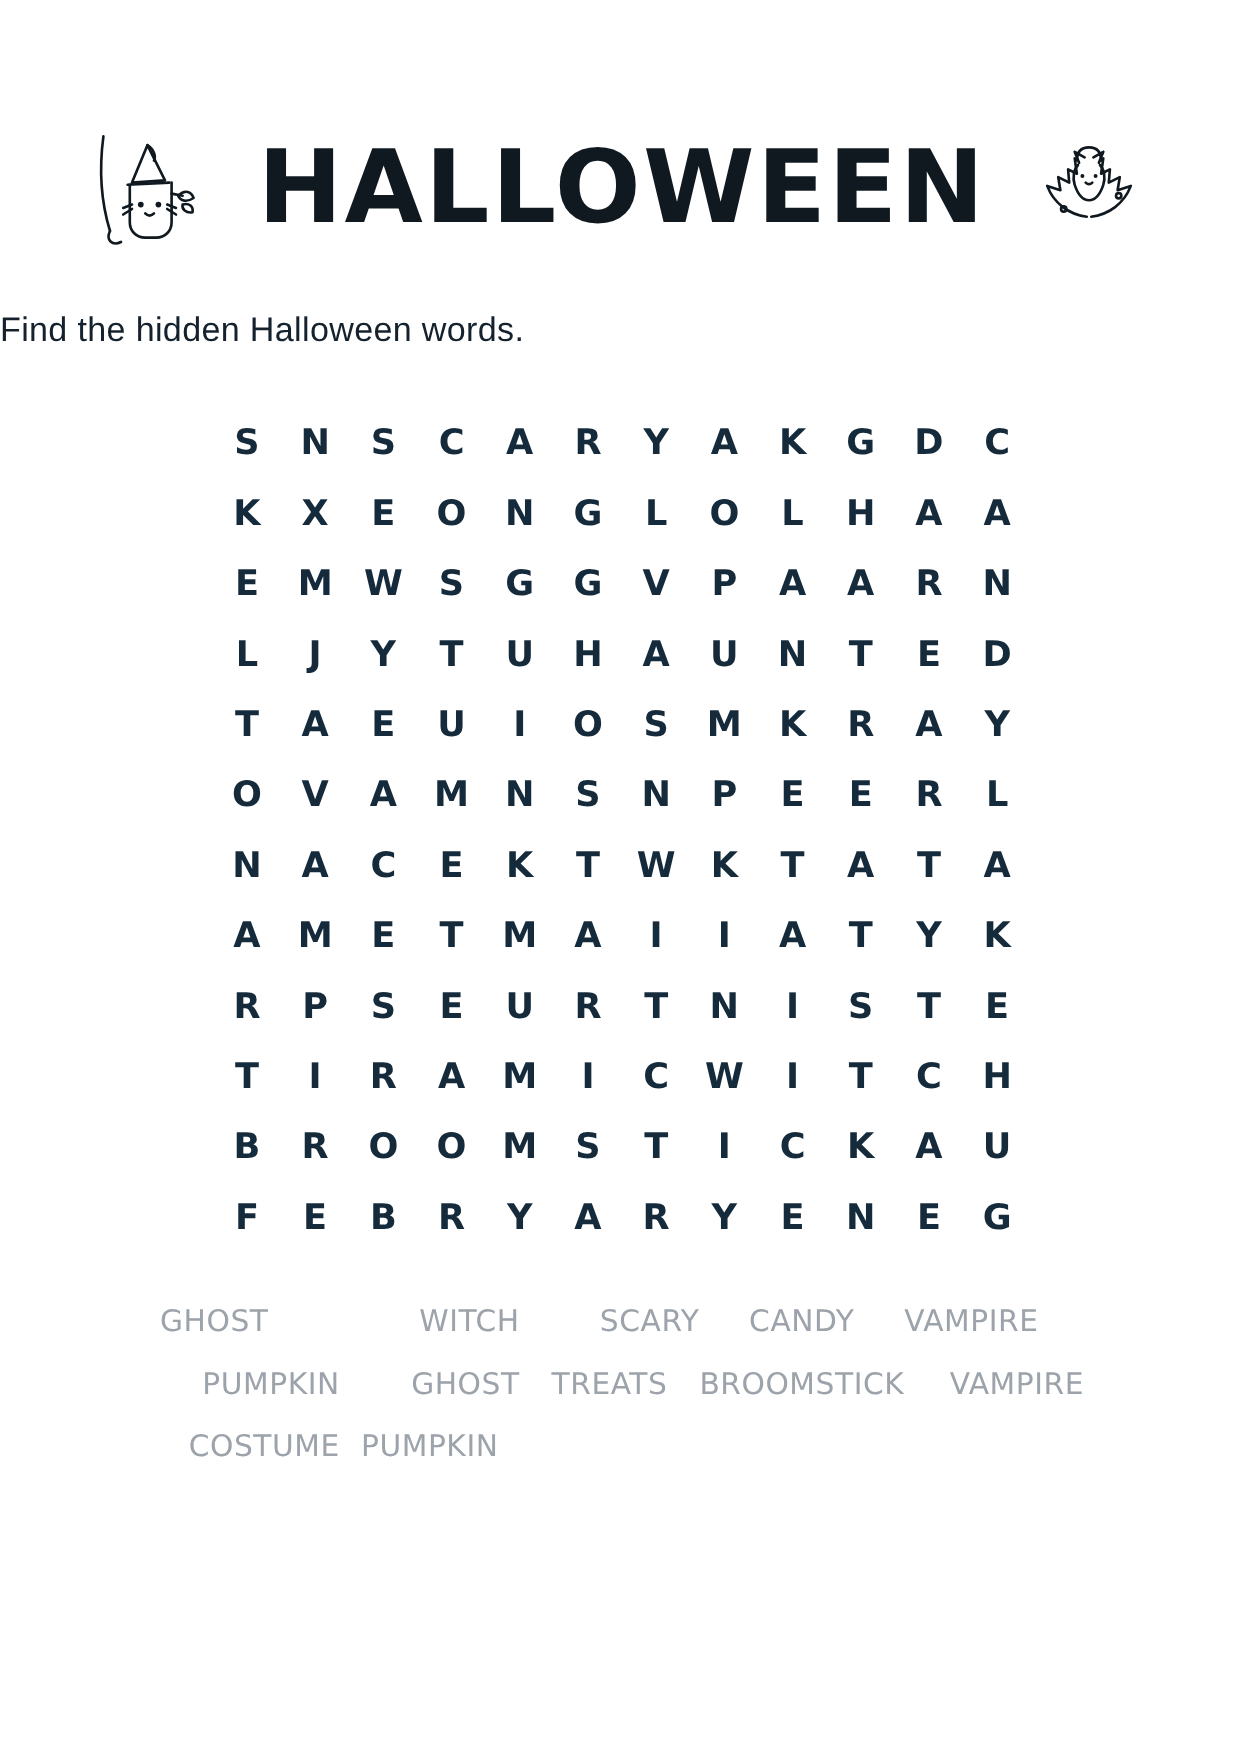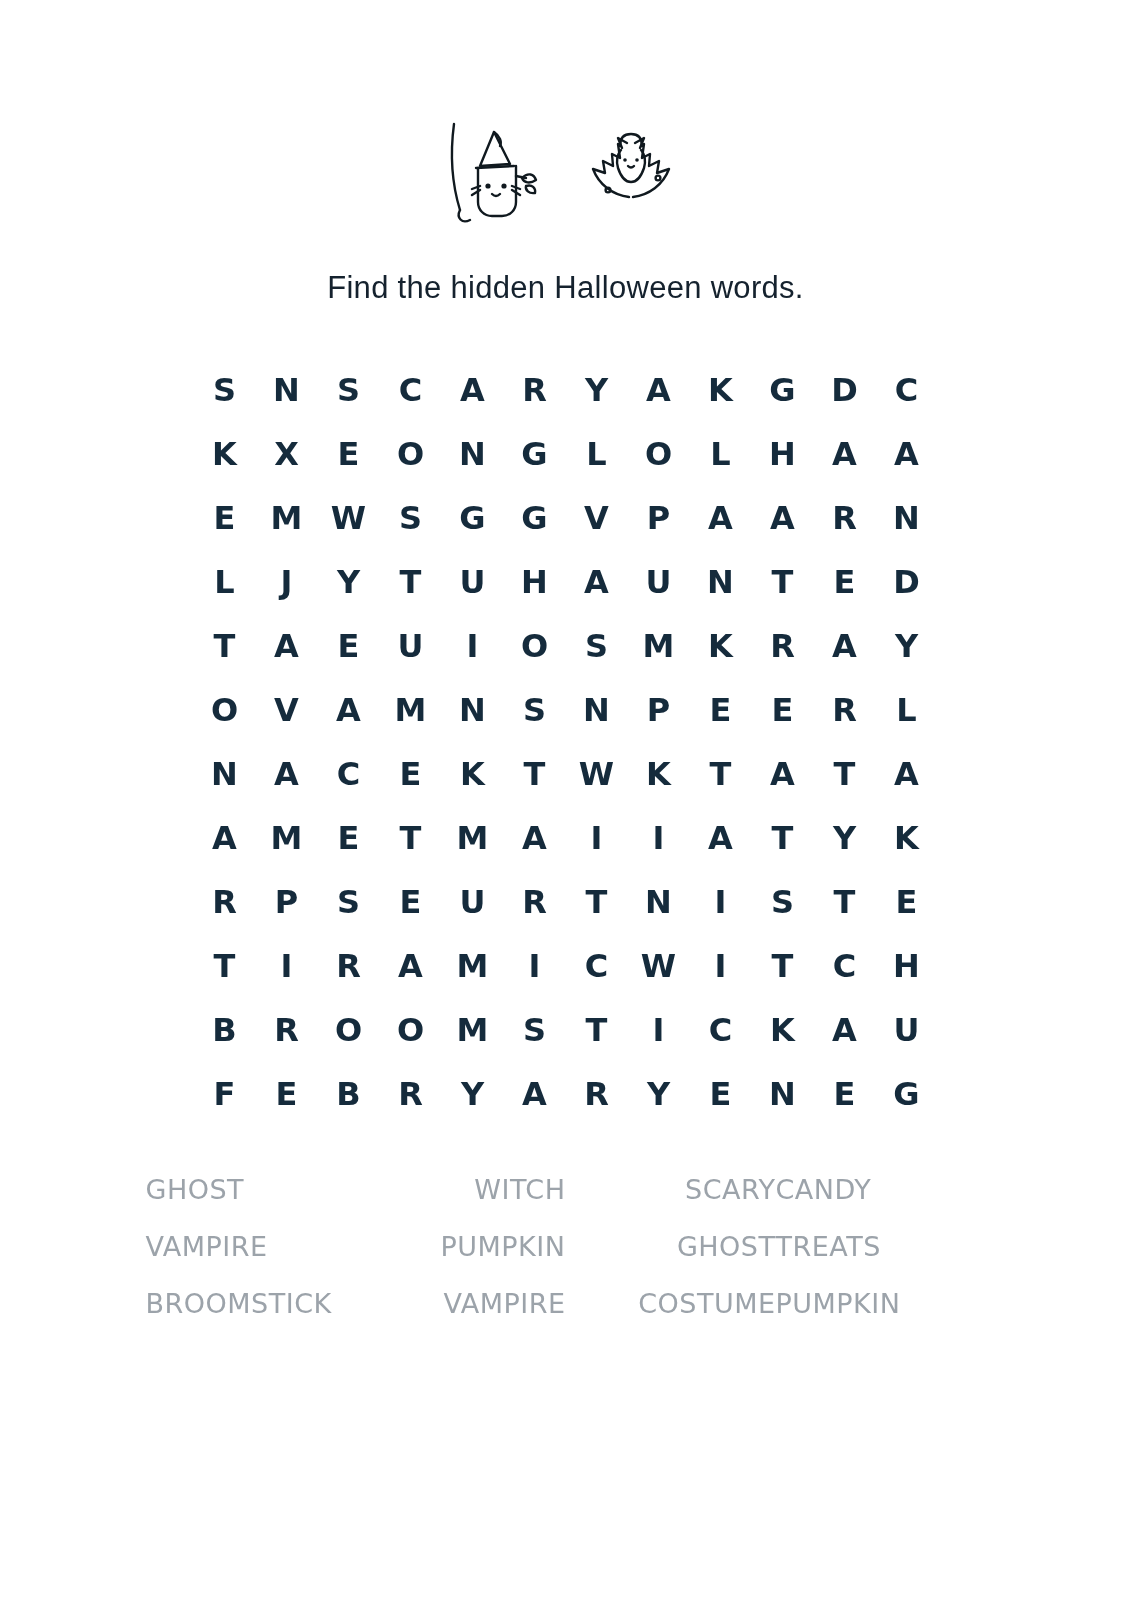--- a/index.html
+++ b/index.html
@@ -50,24 +50,24 @@
   .subtitle {
     text-align: center;
     font-family: "DejaVu Sans", sans-serif;
     font-weight: bold;
     font-size: 48px;
     color: #10191f;
     margin-top: 16px;
     letter-spacing: 0.5px;
   }
   .instruction {
-    text-align: center;
+    text-align: left;
     font-size: 31px;
     color: #15222e;
-    margin-top: 24px;
+    margin-top: 36px;
     letter-spacing: 0.3px;
   }
 
   
   .grid-wrap {
     margin-top: 52px;
     display: flex;
     justify-content: center;
   }
   .grid {
@@ -86,34 +86,34 @@
     color: #152b3c;
     font-family: "DejaVu Sans", sans-serif;
     letter-spacing: 0;
   }
 
   
   .wordlist {
     margin: 48px auto 16px;
     width: 840px;
     display: grid;
-    grid-template-columns: repeat(4, 1fr);
+    grid-template-columns: repeat(5, 1fr);
     row-gap: 26px;
     column-gap: 0;
   }
   .word {
     font-family: "DejaVu Sans", sans-serif;
     font-size: 27px;
     color: #9ca3aa;
     letter-spacing: 0.5px;
     text-align: right;
     white-space: nowrap;
   }
   .wordlist .col0 { text-align: left; }
-  .wordlist .col3 { text-align: left; }
+  .wordlist .col3 { text-align: center; }
 </style>
 </head>
 <body>
 
 <div class="page">
 
   <div class="header">
 
     <span class="deco">
       <svg viewBox="0 0 130 130" width="130" height="130" fill="none" stroke="#10191f" stroke-width="2.4" stroke-linecap="round" stroke-linejoin="round">
@@ -126,20 +126,21 @@
         <circle cx="52" cy="80" r="2.6" fill="#10191f" stroke="none"></circle>
         <circle cx="68" cy="80" r="2.6" fill="#10191f" stroke="none"></circle>
         <path d="M56 88 q4 4 8 0"></path>
         <path d="M44 80 l-8 3 M44 84 l-8 5 M76 80 l8 3 M76 84 l8 5"></path>
         <path d="M86 72 c6-6 12-4 14 2 c-6 4-12 3-14-2z"></path>
         <path d="M90 80 c6-2 10 2 9 7 c-6 1-10-3-9-7z"></path>
         <path d="M80 70 l10 2"></path>
       </svg>
     </span>
 
+    <h1 class="title">HALLOWEEN</h1>
 
     <span class="deco">
       <svg viewBox="0 0 130 130" width="130" height="130" fill="none" stroke="#10191f" stroke-width="2.4" stroke-linecap="round" stroke-linejoin="round">
         <path d="M52 38 l2 14 l-8 -4 l1 12 l-10 -5 l2 12 l-12 -4 c 6 16 20 26 36 28"></path>
         <path d="M78 38 l-2 14 l8 -4 l-1 12 l10 -5 l-2 12 l12 -4 c -6 16 -20 26 -36 28"></path>
         <path d="M54 40 c 0 -8 4 -12 11 -12 c 7 0 11 4 11 12"></path>
         <path d="M55 44 c -4 4 -5 12 -3 18 c 3 9 8 14 13 14 c 5 0 10 -5 13 -14 c 2 -6 1 -14 -3 -18"></path>
         <path d="M56 42 l-4 -10 l9 5"></path>
         <path d="M74 42 l4 -10 l-9 5"></path>
         <circle cx="59" cy="54" r="1.8" fill="#10191f" stroke="none"></circle>

